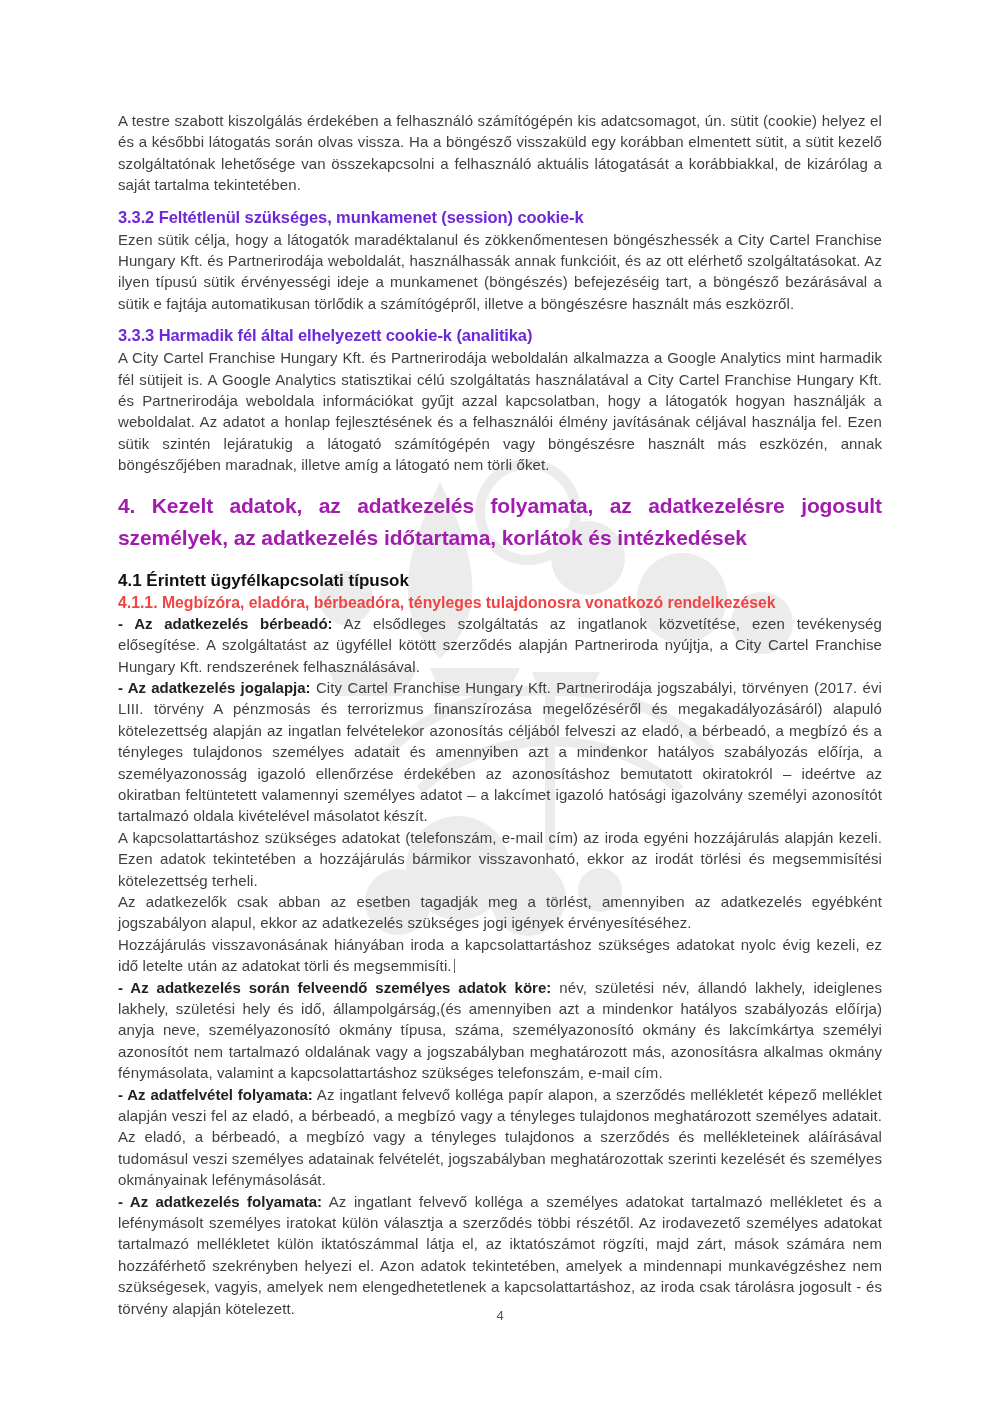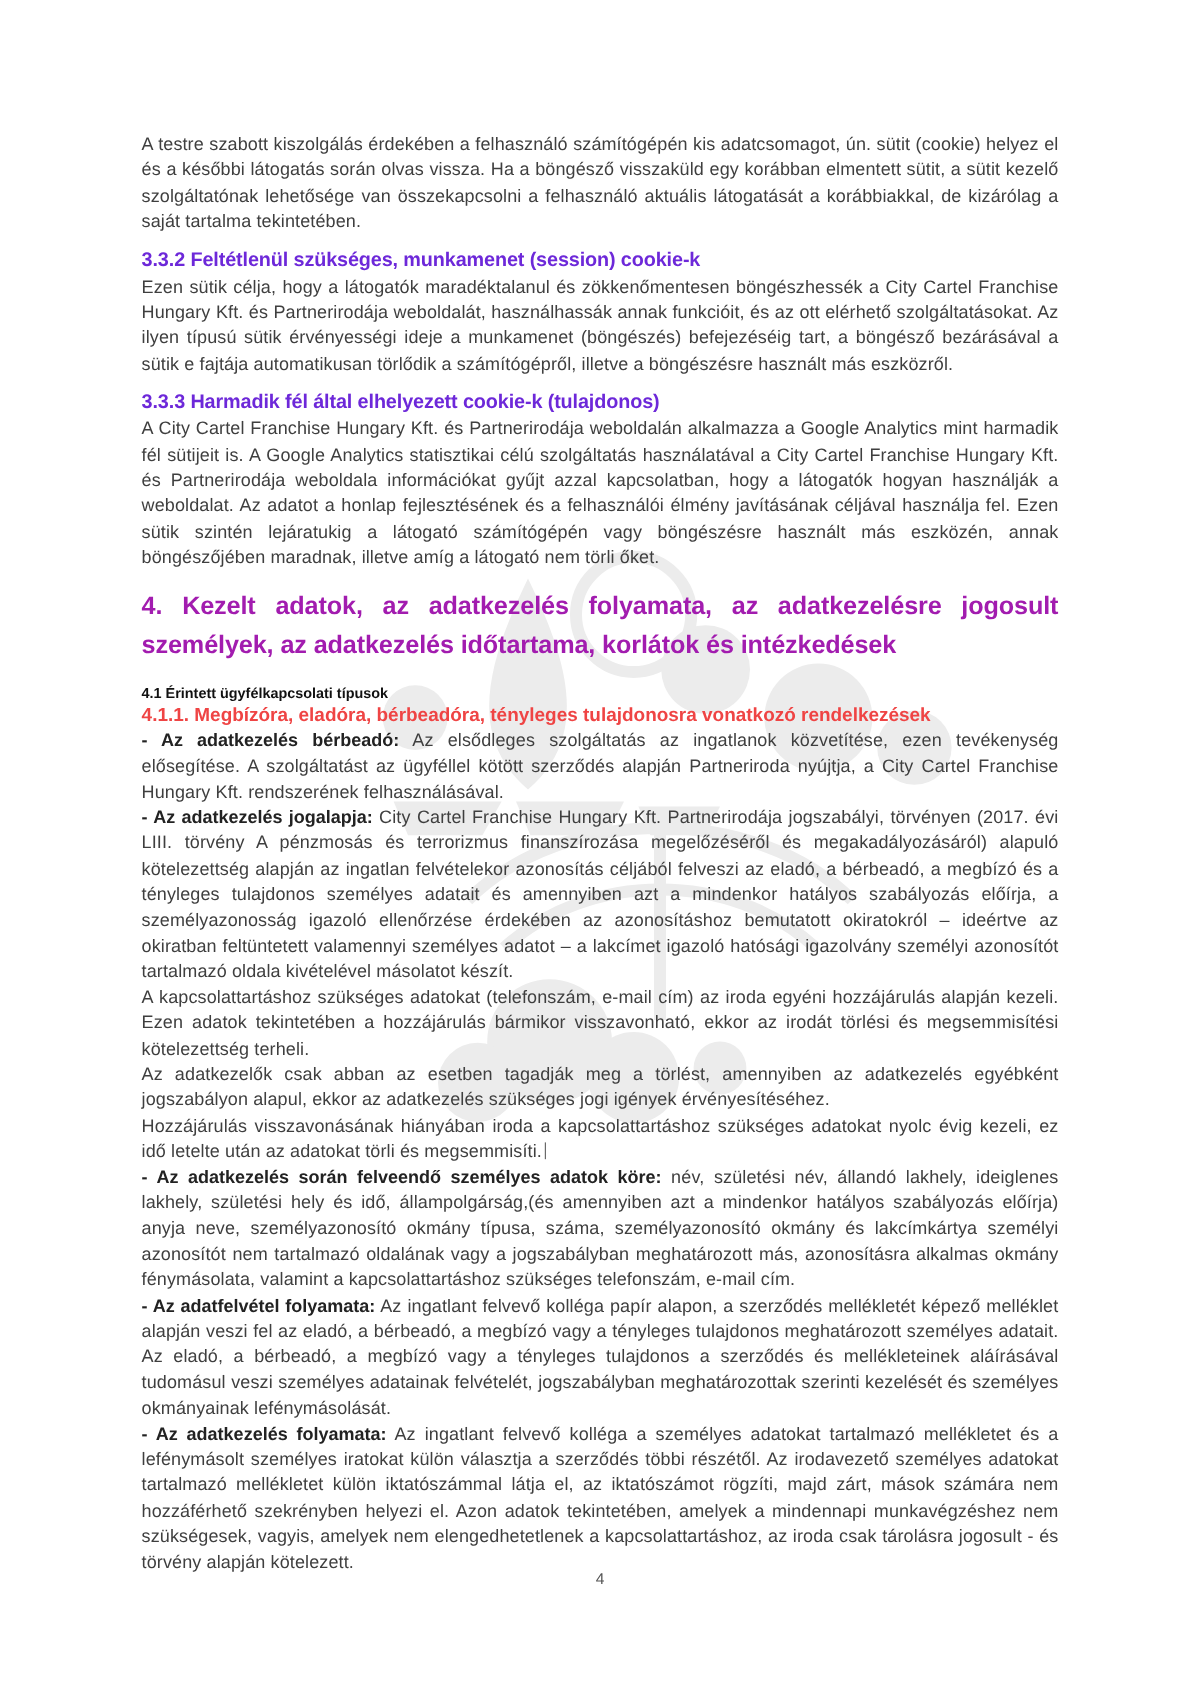--- a/index.html
+++ b/index.html
@@ -57,21 +57,21 @@
     margin: 14px 0 0 0;
     font-size: 21px;
     line-height: 32.5px;
     font-weight: bold;
     color: #a21caf;
     text-align: justify;
     letter-spacing: -0.1px;
   }
   .h-41 {
     margin: 16px 0 0 0;
-    font-size: 12px;
+    font-size: 17px;
     font-weight: bold;
     color: #111111;
   }
   .h-411 {
     margin: 3px 0 1px 0;
     font-size: 15.8px;
     font-weight: bold;
     color: #ef4444;
   }
   .text-cursor {
@@ -125,21 +125,21 @@
 
     <p class="body">
       <span>A testre szabott kiszolgálás érdekében a felhasználó számítógépén kis adatcsomagot, ún. sütit (cookie) helyez el és a későbbi látogatás során olvas vissza. Ha a böngésző visszaküld egy korábban elmentett sütit, a sütit kezelő szolgáltatónak lehetősége van összekapcsolni a felhasználó aktuális látogatását a korábbiakkal, de kizárólag a saját tartalma tekintetében.</span>
     </p>
 
     <div class="h-sub">3.3.2 Feltétlenül szükséges, munkamenet (session) cookie-k</div>
     <p class="body">
       <span>Ezen sütik célja, hogy a látogatók maradéktalanul és zökkenőmentesen böngészhessék a City Cartel Franchise Hungary Kft. és Partnerirodája weboldalát, használhassák annak funkcióit, és az ott elérhető szolgáltatásokat. Az ilyen típusú sütik érvényességi ideje a munkamenet (böngészés) befejezéséig tart, a böngésző bezárásával a sütik e fajtája automatikusan törlődik a számítógépről, illetve a böngészésre használt más eszközről.</span>
     </p>
 
-    <div class="h-sub">3.3.3 Harmadik fél által elhelyezett cookie-k (tulajdonos)</div>
+    <div class="h-sub">3.3.3 Harmadik fél által elhelyezett cookie-k (analitika)</div>
     <p class="body">
       <span>A City Cartel Franchise Hungary Kft. és Partnerirodája weboldalán alkalmazza a Google Analytics mint harmadik fél sütijeit is. A Google Analytics statisztikai célú szolgáltatás használatával a City Cartel Franchise Hungary Kft. és Partnerirodája weboldala információkat gyűjt azzal kapcsolatban, hogy a látogatók hogyan használják a weboldalat. Az adatot a honlap fejlesztésének és a felhasználói élmény javításának céljával használja fel. Ezen sütik szintén lejáratukig a látogató számítógépén vagy böngészésre használt más eszközén, annak böngészőjében maradnak, illetve amíg a látogató nem törli őket.</span>
     </p>
 
     <div class="h-main">4. Kezelt adatok, az adatkezelés folyamata, az adatkezelésre jogosult személyek, az adatkezelés időtartama, korlátok és intézkedések</div>
 
     <div class="h-41">4.1 Érintett ügyfélkapcsolati típusok</div>
     <div class="h-411">4.1.1.  Megbízóra, eladóra, bérbeadóra, tényleges tulajdonosra vonatkozó rendelkezések</div>
 
     <p class="body">

